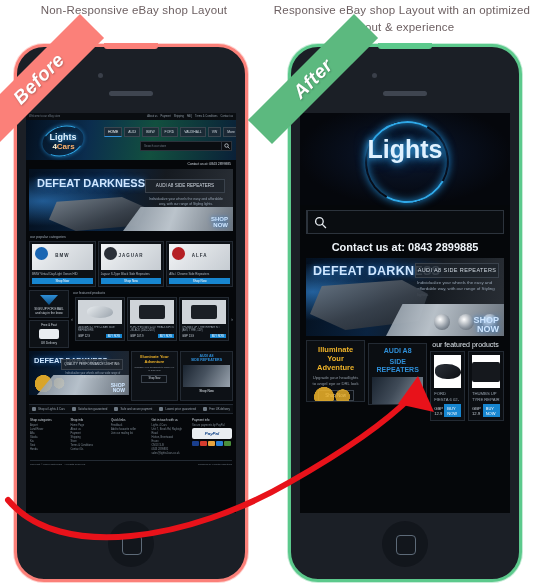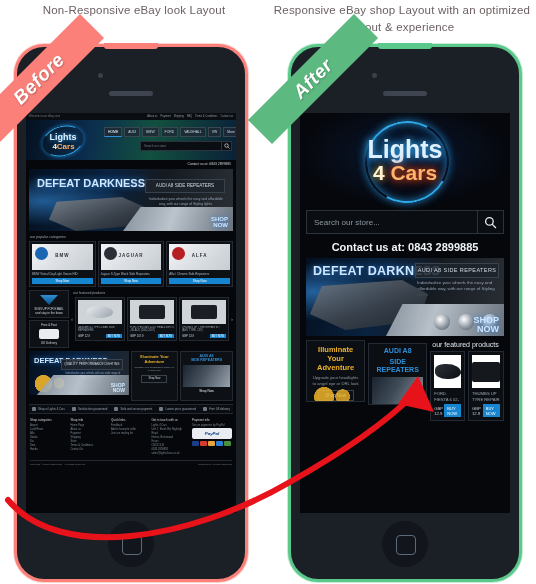--- a/index.html
+++ b/index.html
@@ -244,21 +244,21 @@
           border-top:.5px solid #232a33;color:#6f7a85;font-size:2.4px;}
 
   
   .arrow-layer{position:absolute;inset:0;pointer-events:none;}
 </style>
 </head>
 <body>
 
 <div class="stage">
 
-  <div class="caption left">Non-Responsive eBay look Layout</div>
+  <div class="caption left">Non-Responsive eBay shop Layout</div>
   <div class="caption right">Responsive eBay shop Layout with an optimized layout &amp; experience</div>
 
   <div class="phone left">
     <div class="notch-tab"></div>
     <div class="cam"></div>
     <div class="speaker"></div>
 
     <div class="screen">
       <div class="l-page">
 
@@ -518,29 +518,24 @@
   <div class="phone right">
     <div class="notch-tab"></div>
     <div class="cam"></div>
     <div class="speaker"></div>
 
     <div class="screen">
 
       <div class="r-logo">
         <div class="arc"></div>
         <div class="lt">Lights</div>
-        <div class="lb">
-          <span class="n4">4</span>
-          <span class="nc">Cars</span>
-        </div>
       </div>
 
 
       <div class="r-search">
-        <div class="fld">Search our store...</div>
         <div class="btn">
           <svg viewBox="0 0 24 24" fill="none" stroke="#e8edf2" stroke-width="2.4">
             <circle cx="10" cy="10" r="7"></circle>
               <line x1="15" y1="15" x2="22" y2="22"></line>
           </svg>
         </div>
       </div>
 
       <div class="r-contact">Contact us at: 0843 2899885</div>
 

